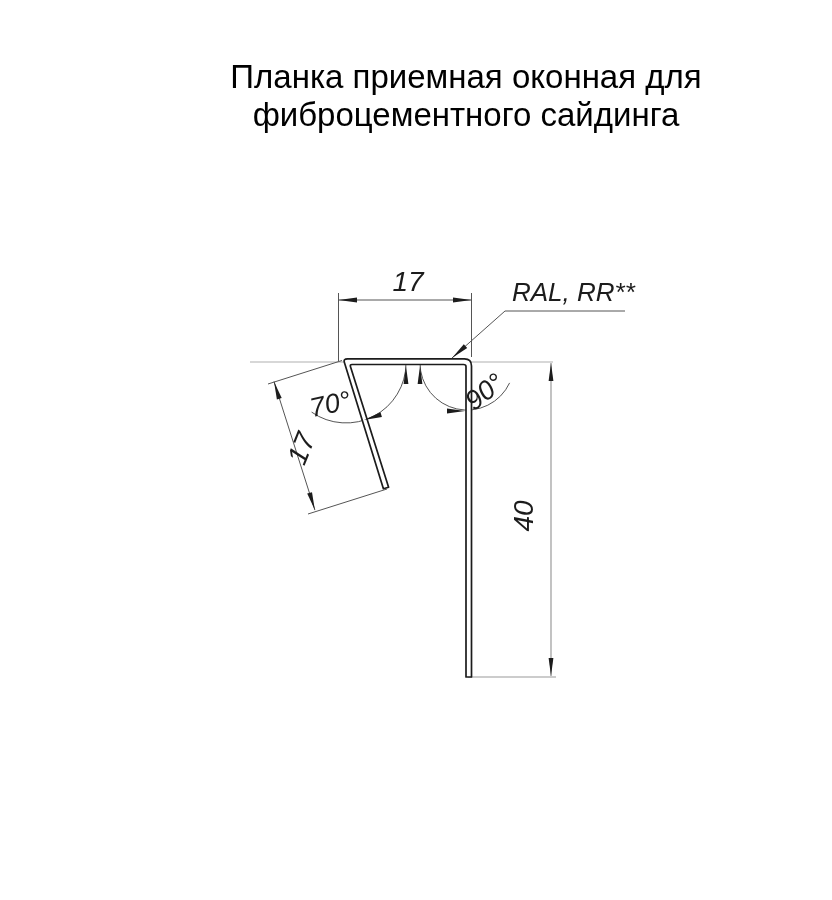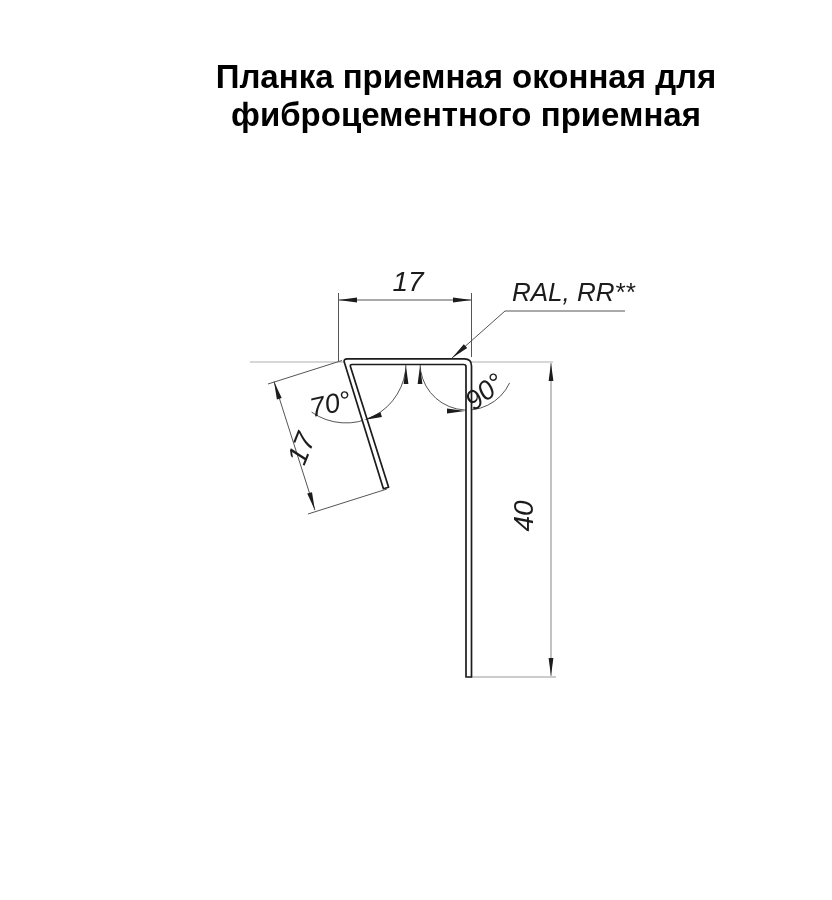--- a/index.html
+++ b/index.html
@@ -15,39 +15,39 @@
   .title {
     position: absolute;
     top: 58px;
     left: 466px;
     transform: translateX(-50%);
     width: 560px;
     text-align: center;
     font-size: 33px;
     line-height: 38px;
     color: #000000;
-    font-weight: 700;
+    font-weight: 400;
     white-space: nowrap;
   }
   .title .line { display: block; }
   svg.drawing { position: absolute; left: 0; top: 0; }
   .dim-text {
     font-family: "Liberation Sans", sans-serif;
     font-style: italic;
     fill: #1c1c1c;
   }
 </style>
 </head>
 <body>
 
 <div class="canvas">
 
   <div class="title">
     <span class="line">Планка приемная оконная для</span>
-    <span class="line">фиброцементного приемная</span>
+    <span class="line">фиброцементного сайдинга</span>
   </div>
 
   <svg class="drawing" width="832" height="900" viewBox="0 0 832 900">
 
     <line x1="250" y1="362" x2="553" y2="362" stroke="#b0b0b0" stroke-width="1.2"></line>
 
     <line x1="468" y1="677" x2="556" y2="677" stroke="#9a9a9a" stroke-width="1.2"></line>
 
     <path d="M 406 363 A 60 60 0 0 1 311.6 412.1" fill="none" stroke="#555555" stroke-width="1"></path>
 

